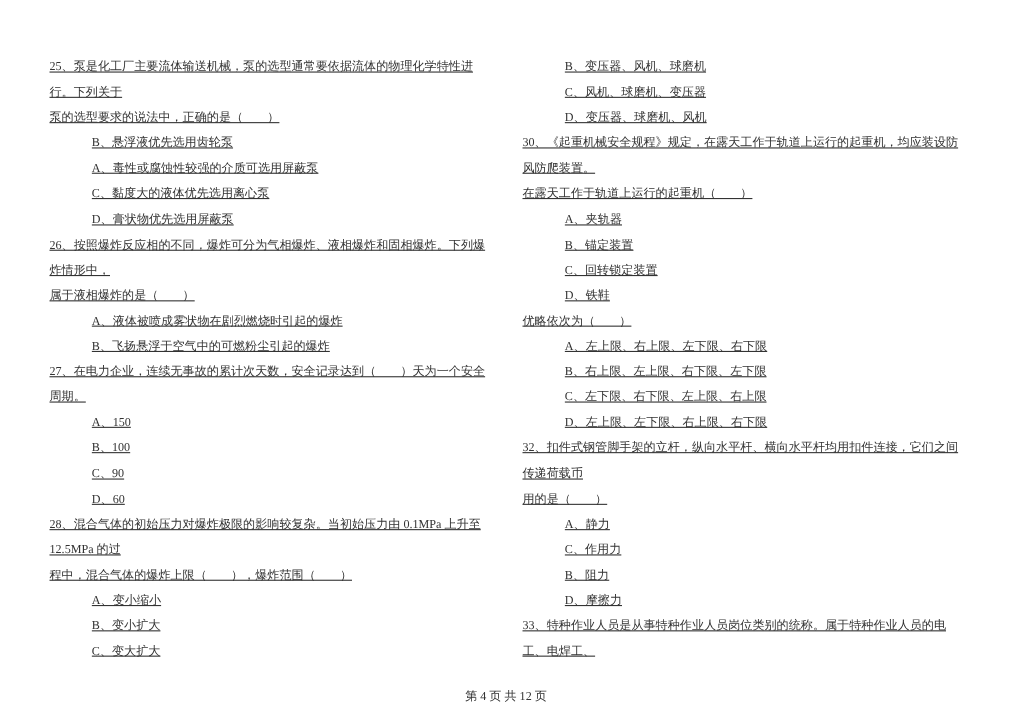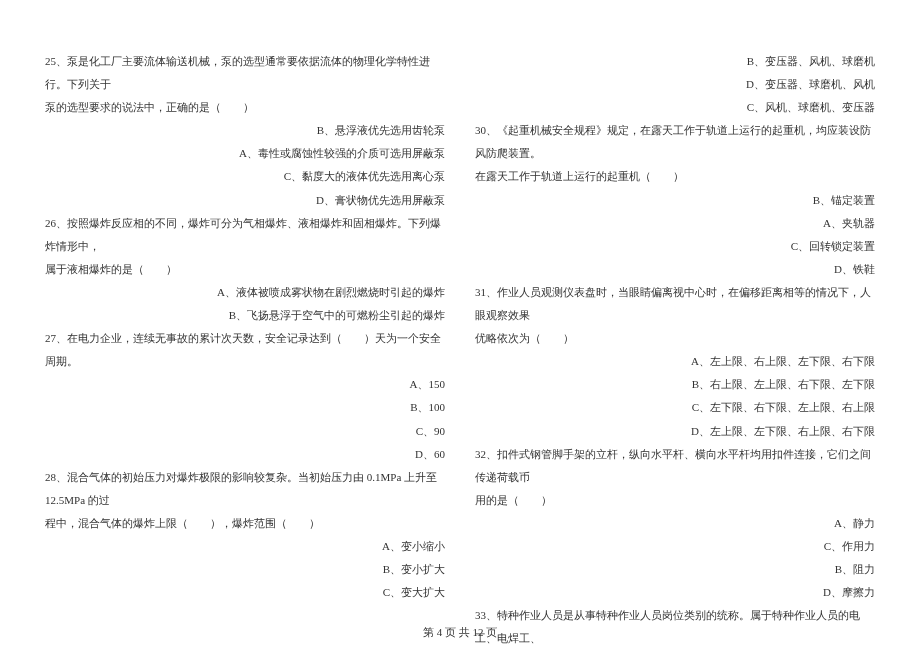--- a/index.html
+++ b/index.html
@@ -17,30 +17,30 @@
     .page {
       display: flex;
       padding: 50px 30px 30px 30px;
       box-sizing: border-box;
       height: 620px;
     }
     .column {
       flex: 1;
       padding: 0 15px;
       line-height: 2.1;
+      text-decoration: underline;
     }
     .q-stem {
       text-indent: 0;
     }
     .q-continue {
       text-indent: 0;
     }
     .opt {
       padding-left: 3.5em;
-      text-align: right;
     }
     .footer {
       position: absolute;
       bottom: 10px;
       left: 0;
       right: 0;
       text-align: center;
       font-size: 11px;
       color: #333;
     }
@@ -71,31 +71,30 @@
     <div class="q-stem">28、混合气体的初始压力对爆炸极限的影响较复杂。当初始压力由 0.1MPa 上升至 12.5MPa 的过</div>
     <div class="q-continue">程中，混合气体的爆炸上限（　　），爆炸范围（　　）</div>
     <div class="opt">A、变小缩小</div>
     <div class="opt">B、变小扩大</div>
     <div class="opt">C、变大扩大</div>
 
   </div>
 
   <div class="column">
     <div class="opt">B、变压器、风机、球磨机</div>
+    <div class="opt">C、风机、球磨机、变压器</div>
     <div class="opt">D、变压器、球磨机、风机</div>
-    <div class="opt">C、风机、球磨机、变压器</div>
 
     <div class="q-stem">30、《起重机械安全规程》规定，在露天工作于轨道上运行的起重机，均应装设防风防爬装置。</div>
     <div class="q-continue">在露天工作于轨道上运行的起重机（　　）</div>
+    <div class="opt">A、夹轨器</div>
     <div class="opt">B、锚定装置</div>
-    <div class="opt">A、夹轨器</div>
     <div class="opt">C、回转锁定装置</div>
     <div class="opt">D、铁鞋</div>
 
-    <div class="q-stem">31、作业人员观测仪表盘时，当眼睛偏离视中心时，在偏移距离相等的情况下，人眼观察效果</div>
     <div class="q-continue">优略依次为（　　）</div>
     <div class="opt">A、左上限、右上限、左下限、右下限</div>
     <div class="opt">B、右上限、左上限、右下限、左下限</div>
     <div class="opt">C、左下限、右下限、左上限、右上限</div>
     <div class="opt">D、左上限、左下限、右上限、右下限</div>
 
     <div class="q-stem">32、扣件式钢管脚手架的立杆，纵向水平杆、横向水平杆均用扣件连接，它们之间传递荷载币</div>
     <div class="q-continue">用的是（　　）</div>
     <div class="opt">A、静力</div>
     <div class="opt">C、作用力</div>

